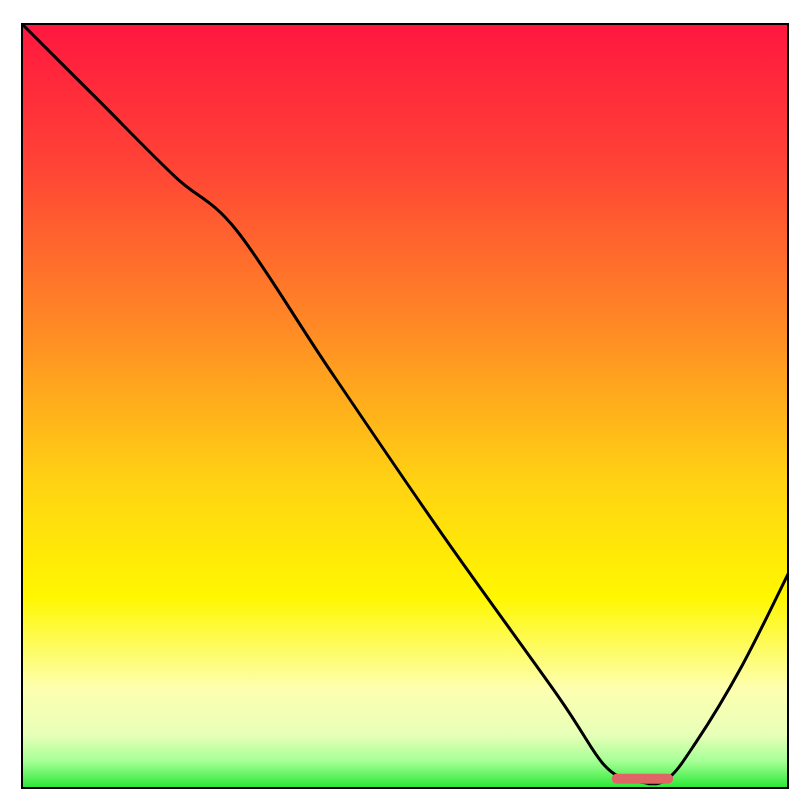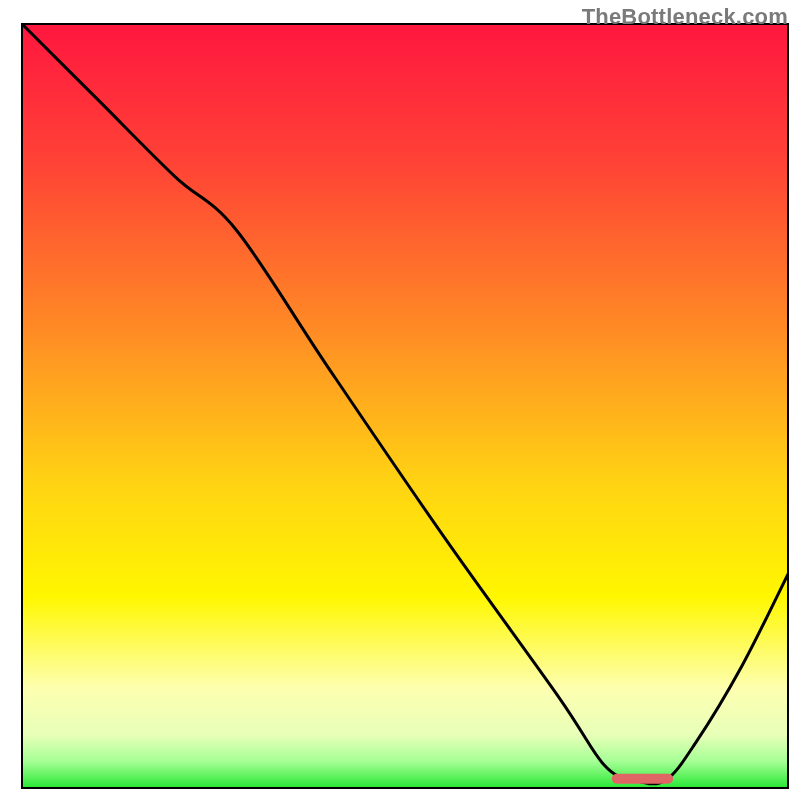--- a/index.html
+++ b/index.html
@@ -13,21 +13,20 @@
     font-weight: 600;
     color: #7a7a7a;
     letter-spacing: 0.2px;
   }
   svg { display: block; }
 </style>
 </head>
 <body>
 
 <div class="wrap">
-  <div class="watermark">TheBottleneck.com</div>
   <svg id="chart-svg" width="800" height="800" viewBox="0 0 800 800">
     <defs>
       <linearGradient id="bg-grad" x1="0" y1="0" x2="0" y2="1">
           <stop offset="0%" stop-color="#ff173f"></stop>
           <stop offset="18%" stop-color="#ff4236"></stop>
           <stop offset="40%" stop-color="#ff8b25"></stop>
           <stop offset="60%" stop-color="#ffd313"></stop>
           <stop offset="75%" stop-color="#fff700"></stop>
           <stop offset="87%" stop-color="#fdffb0"></stop>
           <stop offset="93%" stop-color="#e8ffb8"></stop>

